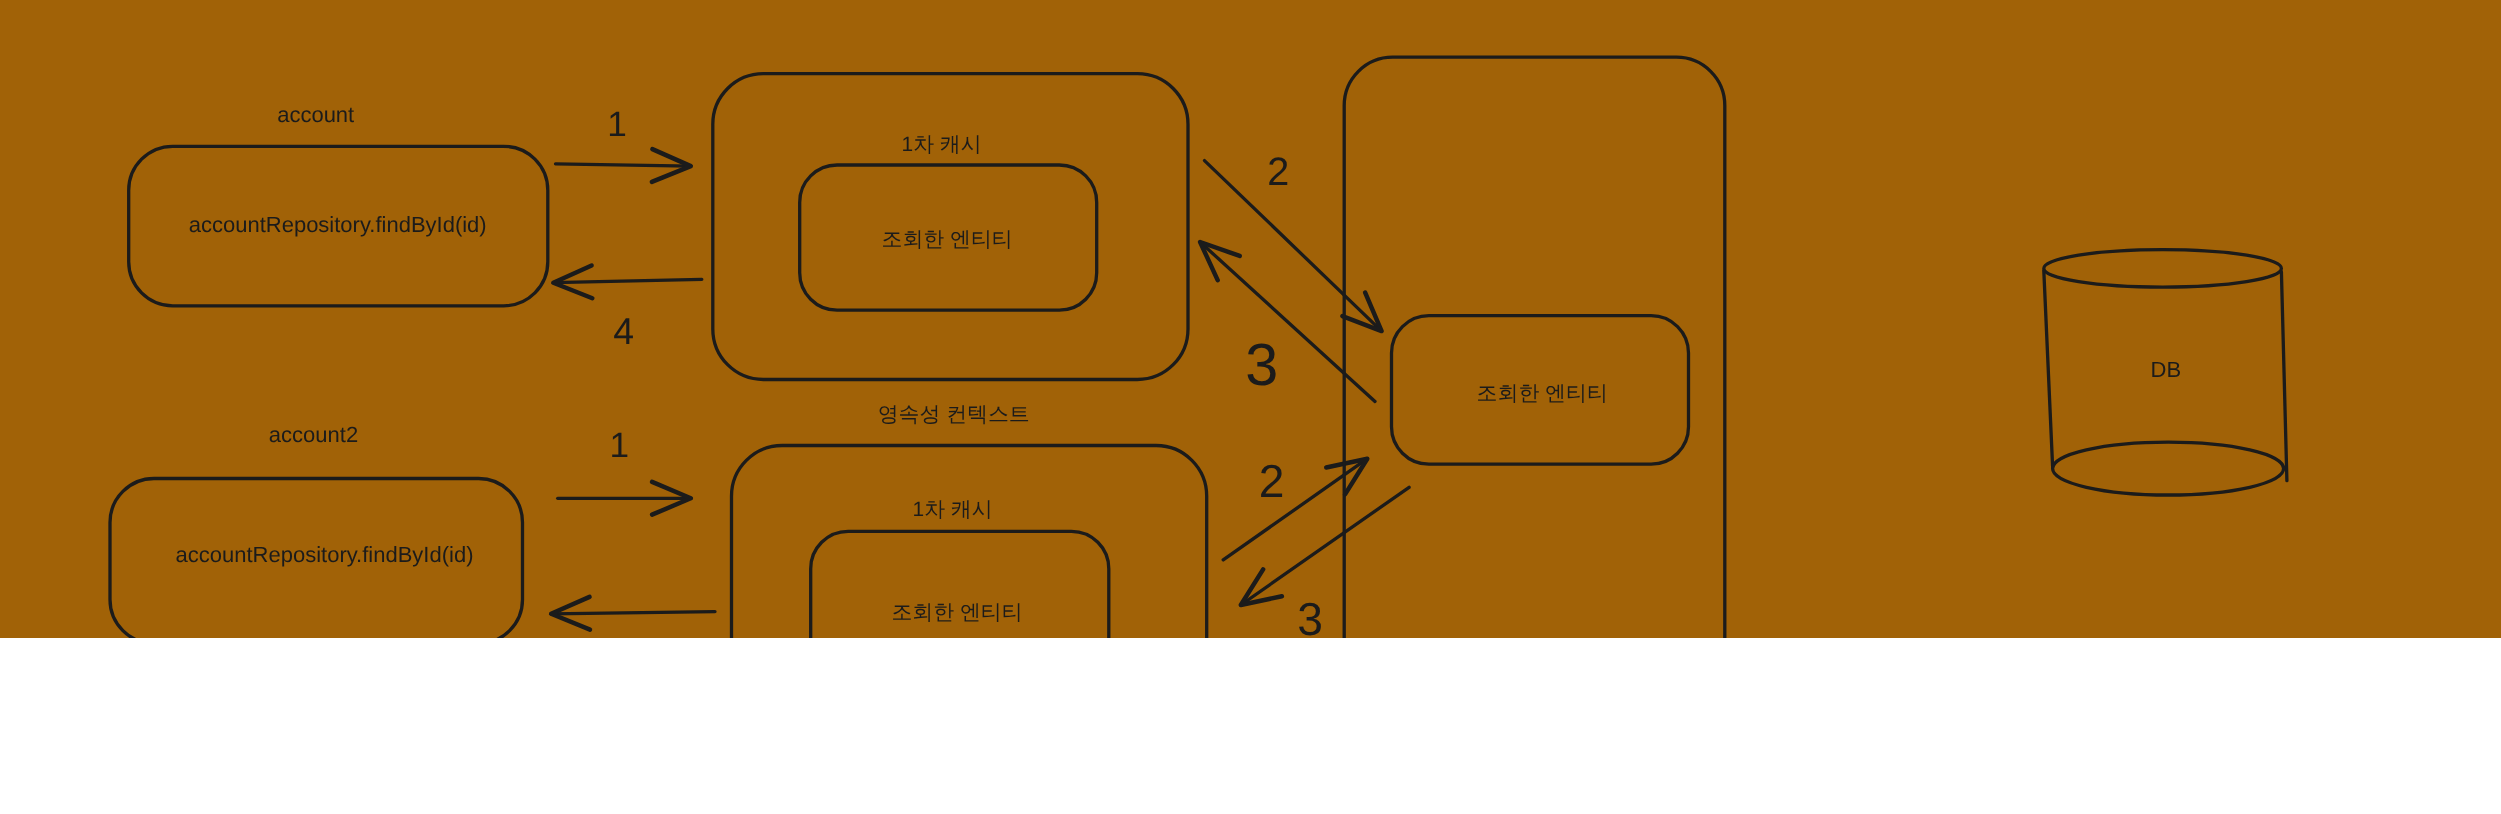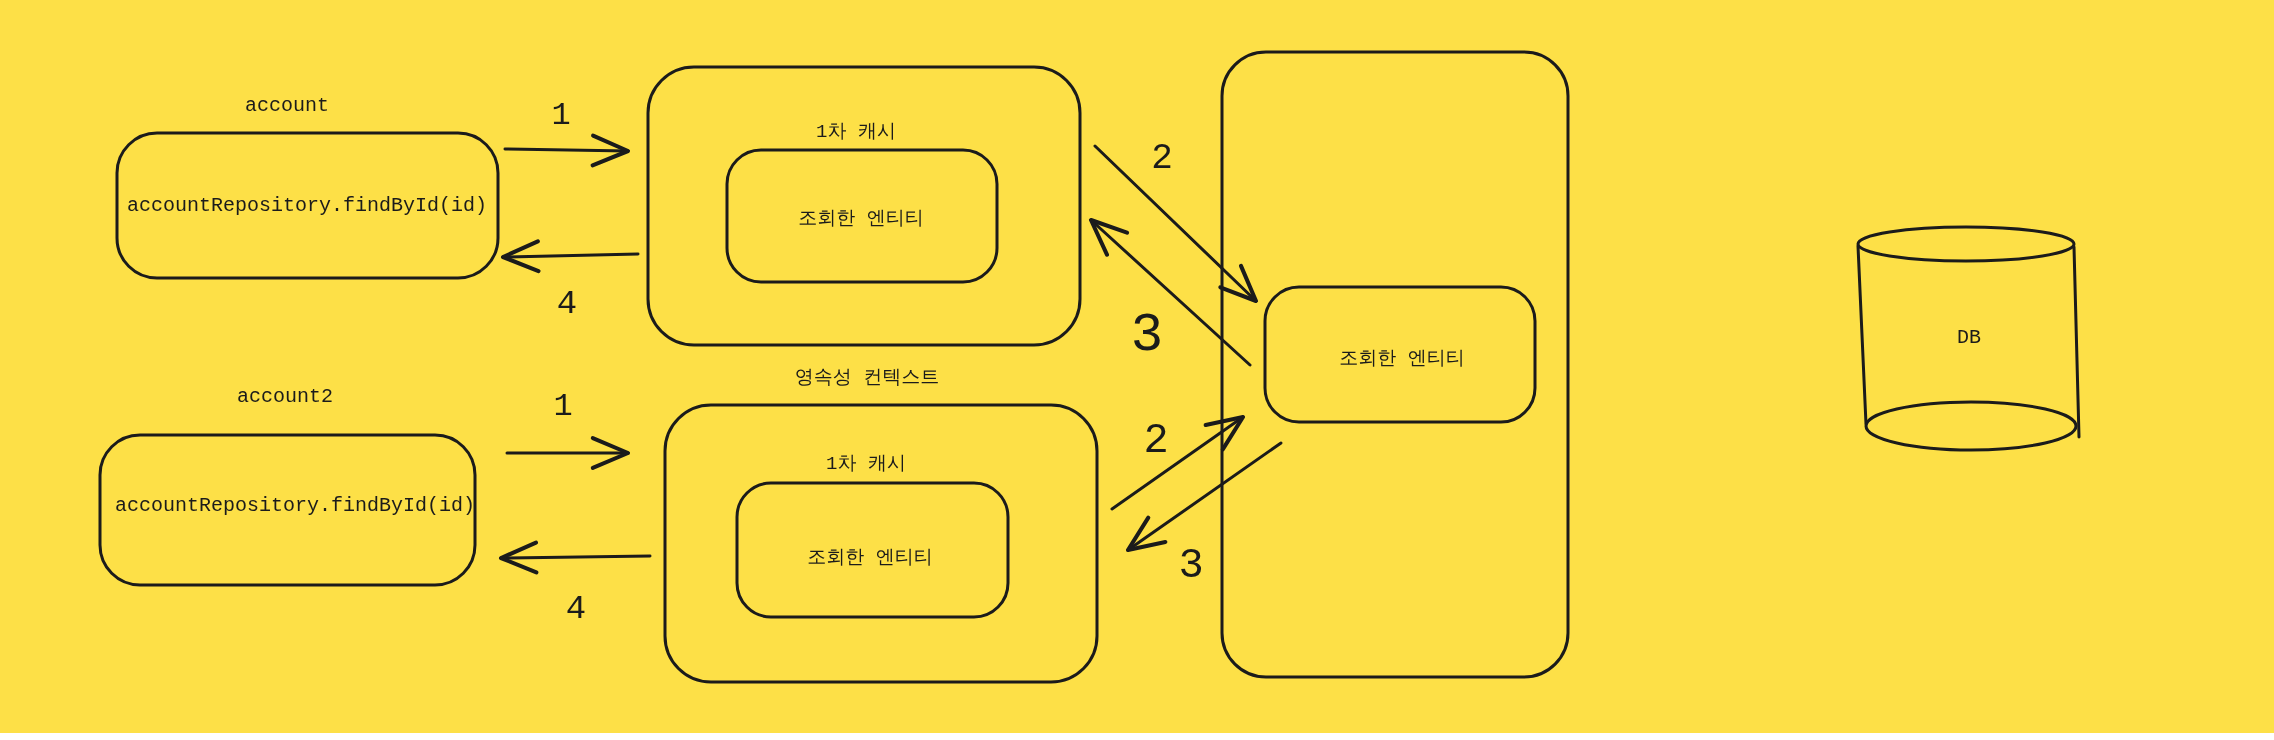--- a/index.html
+++ b/index.html
@@ -1,22 +1,22 @@
 <!DOCTYPE html>
 <html><head>
 <meta charset="utf-8">
 <style>
   html, body { margin: 0; padding: 0; background: #ffffff; }
   .canvas {
     position: relative;
     width: 2274px;
-    height: 733px;
-    background: #fde047;
+    height: 580px;
+    background: #a16207;
     overflow: hidden;
-    font-family: Liberation Mono, monospace;
+    font-family: Liberation Sans, sans-serif;
   }
   svg { position: absolute; left: 0; top: 0; }
   .shape { fill: none; stroke: #1b1b1b; stroke-width: 3; stroke-linejoin: round; }
   .edge  { fill: none; stroke: #1b1b1b; stroke-width: 3; stroke-linecap: round; }
   .lbl   { fill: #1b1b1b; text-anchor: middle; }
   .t20   { font-size: 20px; }
   .t19   { font-size: 19px; }
   .num   { fill: #1b1b1b; text-anchor: middle; }
 </style>
 </head>

